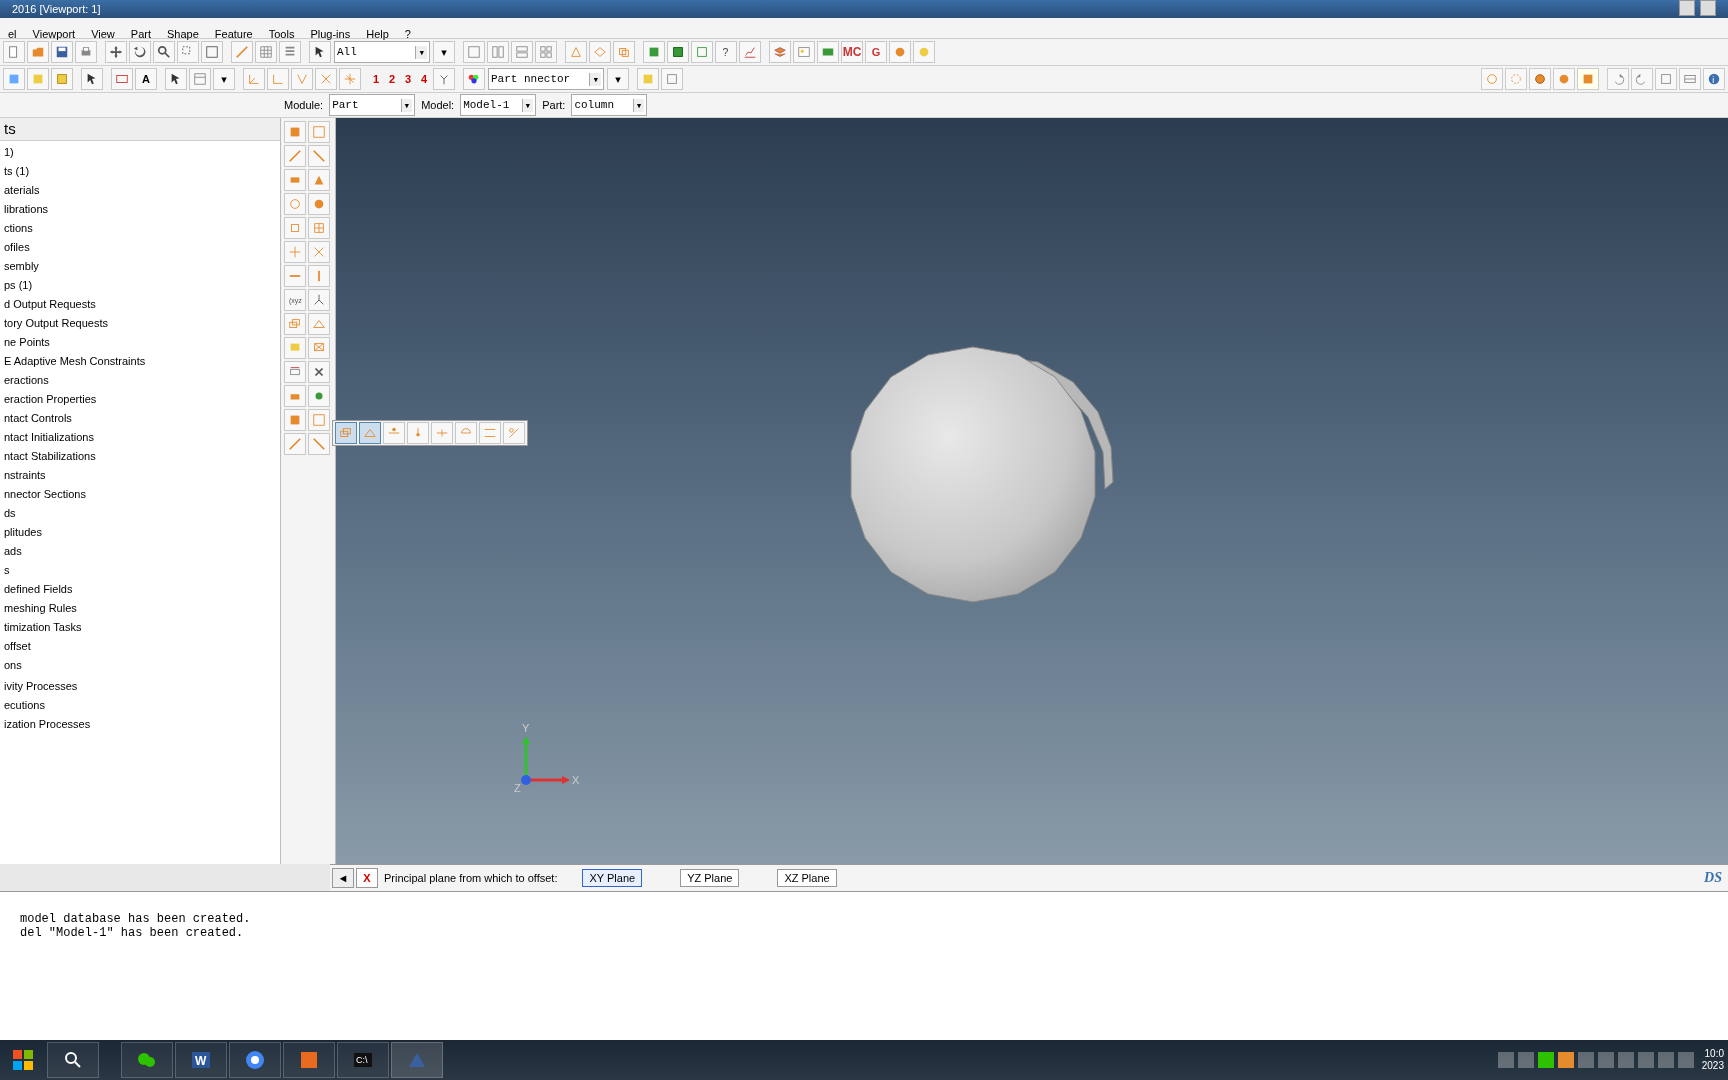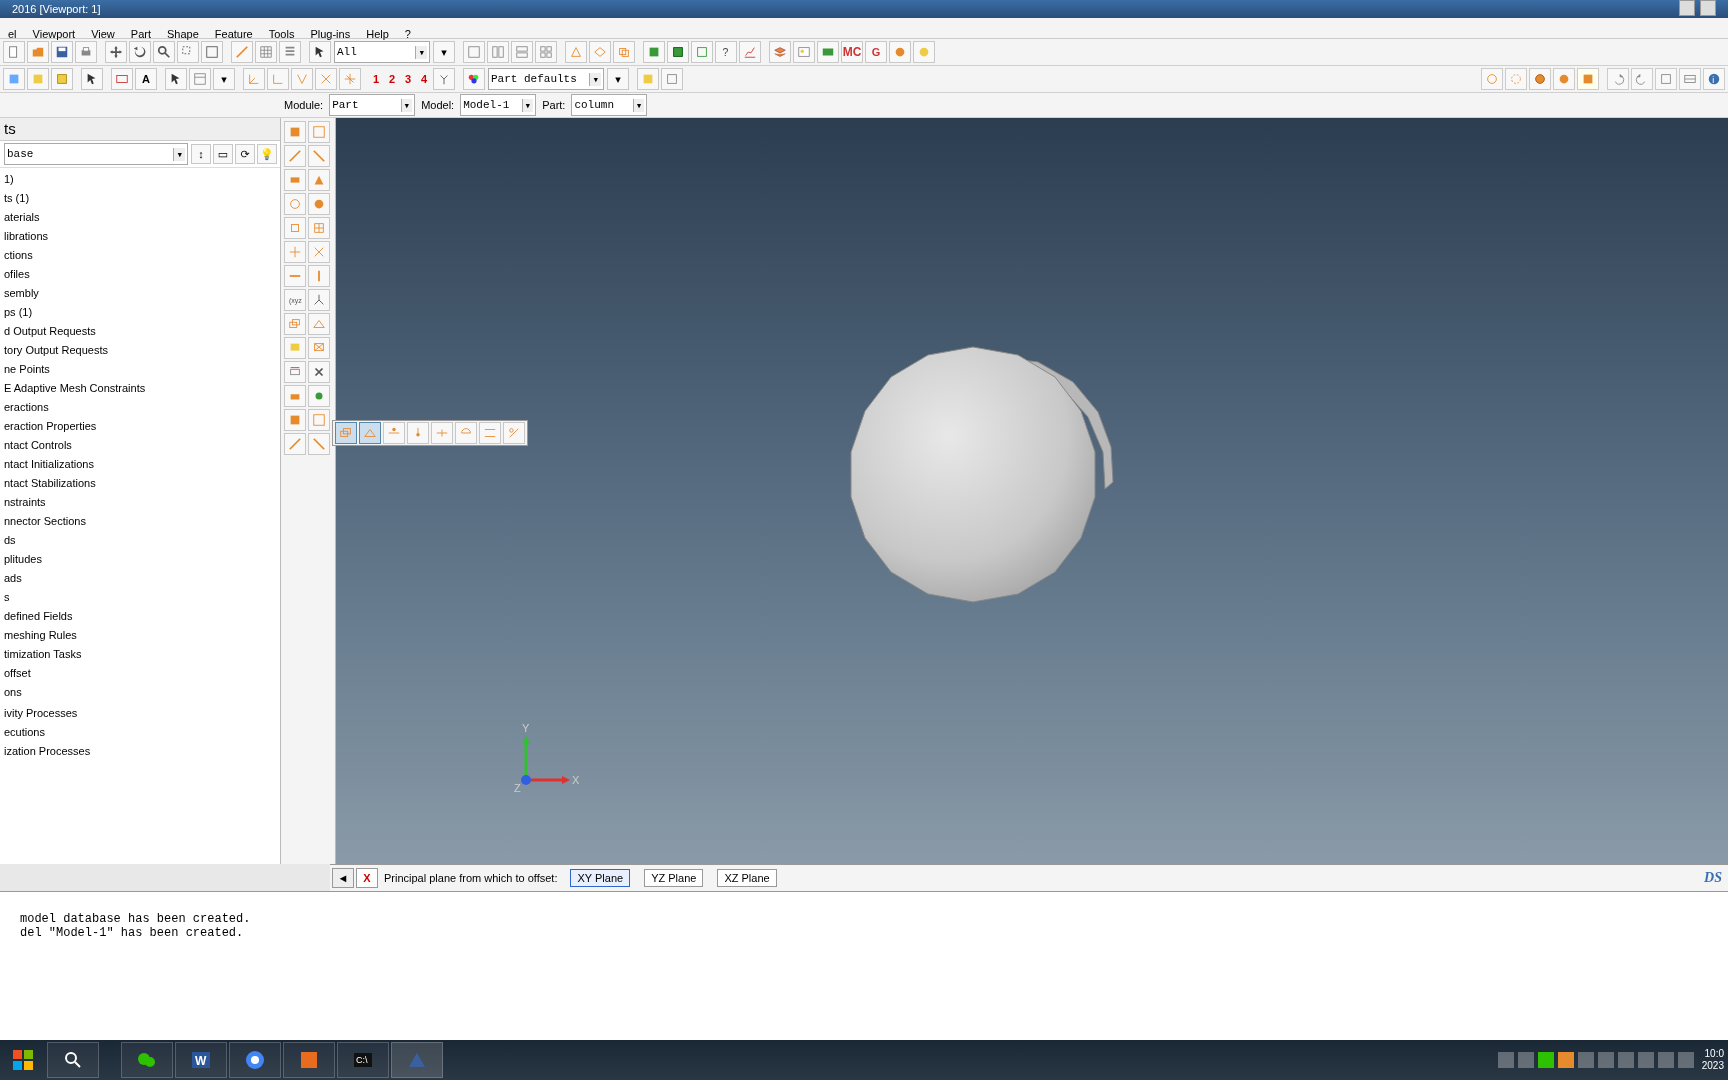--- a/index.html
+++ b/index.html
@@ -38,21 +38,21 @@
   .flyout .tb-btn.sel{background:#cde;border:1px solid #58a;}
   
   .viewport{flex:1;position:relative;background:linear-gradient(#2c3d50 0%,#4e6378 40%,#6a7f91 70%,#8a9aa8 100%);}
   .cylinder{position:absolute;left:35%;top:28%;}
   .triad{position:absolute;left:168px;bottom:60px;}
   
   .promptbar{height:22px;background:#f4f4f4;border-top:1px solid #999;display:flex;align-items:center;padding:2px;margin-left:330px;}
   .promptbar .arrbtn{width:20px;height:18px;border:1px solid #999;background:#eee;display:flex;align-items:center;justify-content:center;}
   .promptbar .xbtn{width:20px;height:18px;border:1px solid #999;background:#fff;color:#c00;font-weight:bold;display:flex;align-items:center;justify-content:center;margin-left:2px;}
   .promptbar .ptxt{margin:0 6px;}
-  .promptbar .pbtn{border:1px solid #999;background:#fff;padding:2px 6px;margin:0 7px;}
+  .promptbar .pbtn{border:1px solid #999;background:#fff;padding:2px 6px;margin:0 19px;}
   .promptbar .pbtn.sel{border:1px solid #36c;background:#e8f0ff;}
   
   .msgarea{height:140px;background:#fff;border-top:1px solid #999;font-family:"Courier New",monospace;font-size:12px;padding:20px;white-space:pre;overflow:hidden;}
   
   .taskbar{position:absolute;bottom:0;left:0;right:0;height:40px;background:linear-gradient(#1a2734,#2a3744);display:flex;align-items:center;}
   .startbtn{width:46px;height:40px;display:flex;align-items:center;justify-content:center;}
   .taskbtn{width:50px;height:34px;border:1px solid rgba(255,255,255,.2);margin:0 1px;display:flex;align-items:center;justify-content:center;background:rgba(255,255,255,.05);}
   .tray{margin-left:auto;display:flex;align-items:center;color:#fff;font-size:10px;padding-right:4px;}
   .tray-icon{width:16px;height:16px;margin:0 2px;background:rgba(255,255,255,.3);}
   .clock{margin-left:6px;text-align:right;line-height:12px;}
@@ -343,21 +343,21 @@
     </div>
   <div class="tb-sep"></div>
   <div class="tb-btn">
       <svg viewBox="0 0 16 16">
         <circle cx="5" cy="6" r="3" fill="#e33"></circle>
         <circle cx="10" cy="6" r="3" fill="#3e3"></circle>
         <circle cx="8" cy="10" r="3" fill="#33e"></circle>
       </svg>
     </div>
   <div class="tb-combo" style="width:110px">
-      <span>Part defaults</span>
+      <span>Part nnector</span>
     </div>
   <div class="tb-btn">▾</div>
   <div class="tb-sep"></div>
   <div class="tb-btn">
       <svg viewBox="0 0 16 16">
         <rect x="3" y="3" width="10" height="10" fill="#ec4"></rect>
       </svg>
     </div>
   <div class="tb-btn">
       <svg viewBox="0 0 16 16">
@@ -436,29 +436,20 @@
   <span class="lbllabel">Part:</span>
   <div class="tb-combo" style="width:70px">
       <span>column</span>
     </div>
 </div>
 
 <div class="main">
 
   <div class="modeltree">
     <div class="tree-hdr">ts</div>
-    <div class="tree-top">
-      <div class="tb-combo">
-          <span>base</span>
-        </div>
-      <div class="tb-btn">↕</div>
-      <div class="tb-btn">▭</div>
-      <div class="tb-btn">⟳</div>
-      <div class="tb-btn" style="color:#ea0">💡</div>
-    </div>
     <div class="tree-body" id="treebody">
         <div class="tree-item">1)</div>
         <div class="tree-item">ts (1)</div>
         <div class="tree-item">aterials</div>
         <div class="tree-item">librations</div>
         <div class="tree-item">ctions</div>
         <div class="tree-item">ofiles</div>
         <div class="tree-item">sembly</div>
         <div class="tree-item">ps (1)</div>
         <div class="tree-item">d Output Requests</div>

